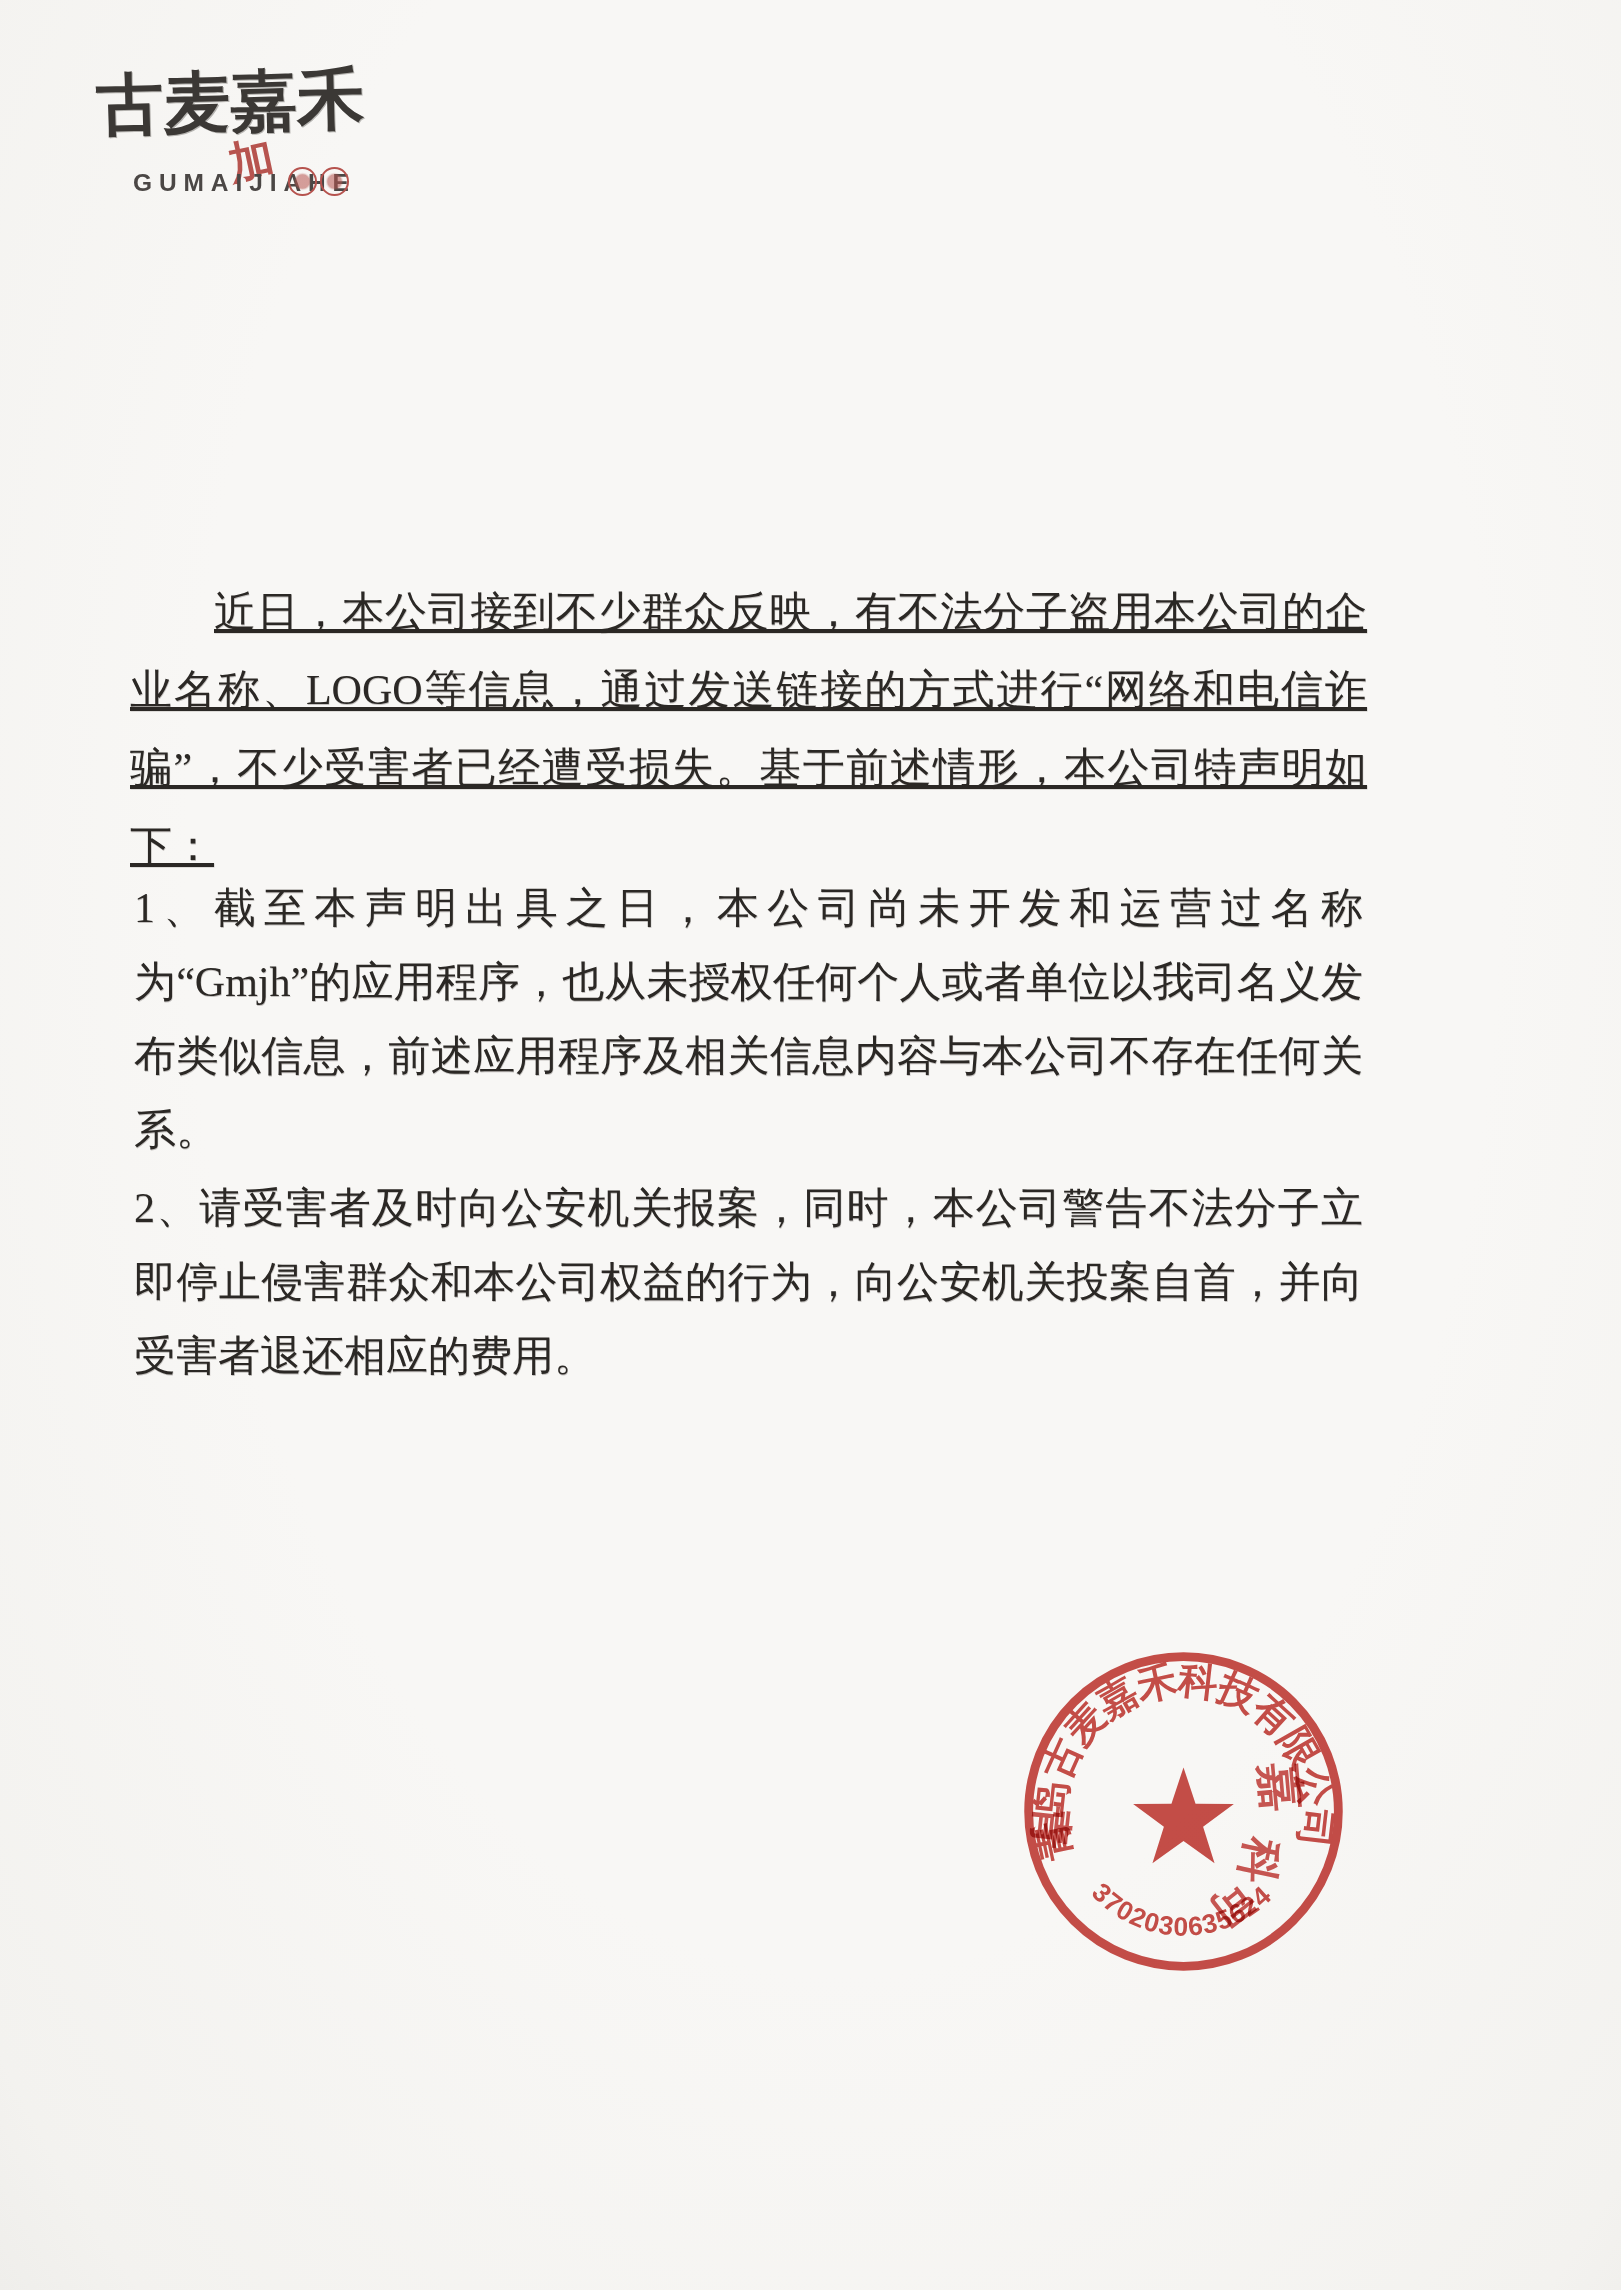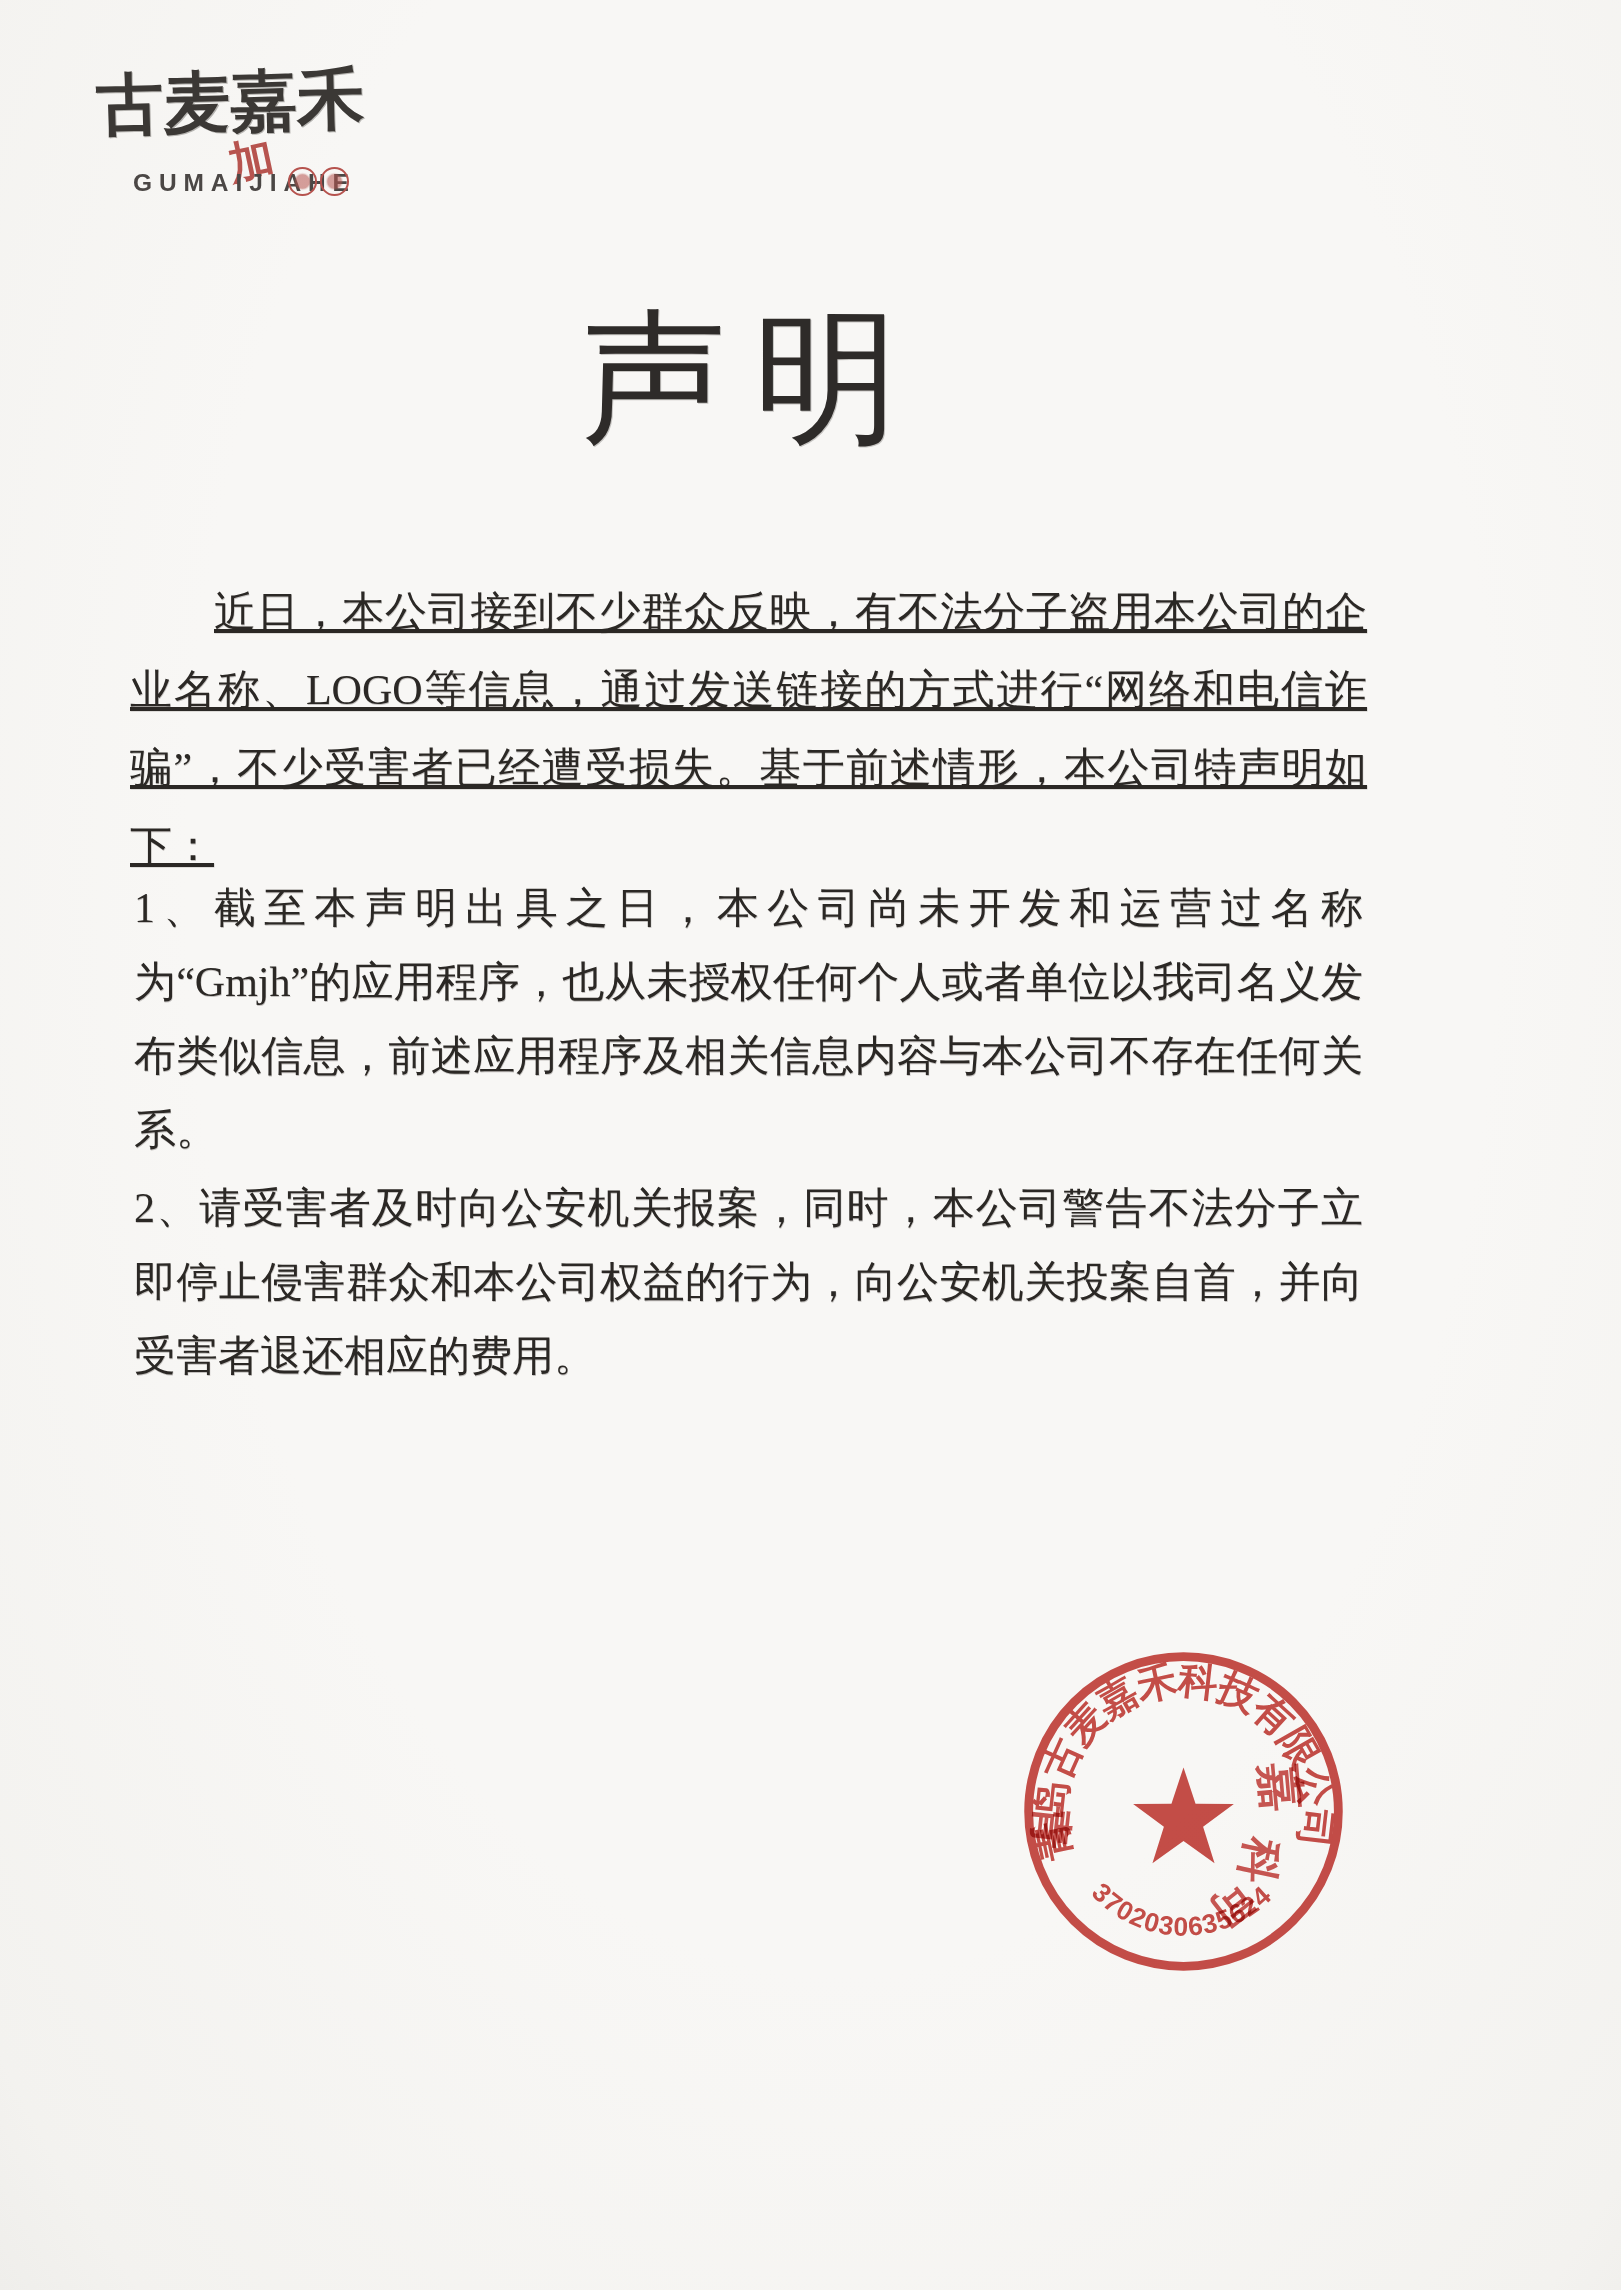--- a/index.html
+++ b/index.html
@@ -94,23 +94,20 @@
   <div class="logo">
     <div class="logo-accent">加</div>
     <div class="logo-cn">古麦嘉禾</div>
     <div class="logo-en">GUMAIJIAHE</div>
     <div class="logo-badges">
       <div class="logo-badge"></div>
       <div class="logo-badge"></div>
     </div>
   </div>
 
-  <div class="doc-title">
-    <span>声明</span>
-  </div>
 
   <div class="bodytext intro">近日，本公司接到不少群众反映，有不法分子盗用本公司的企业名称、LOGO等信息，通过发送链接的方式进行“网络和电信诈骗”，不少受害者已经遭受损失。基于前述情形，本公司特声明如下：</div>
 
   <div class="bodytext items">
     <p>1、截至本声明出具之日，本公司尚未开发和运营过名称为“Gmjh”的应用程序，也从未授权任何个人或者单位以我司名义发布类似信息，前述应用程序及相关信息内容与本公司不存在任何关系。</p>
     <p>2、请受害者及时向公安机关报案，同时，本公司警告不法分子立即停止侵害群众和本公司权益的行为，向公安机关投案自首，并向受害者退还相应的费用。</p>
   </div>
 
 
 

